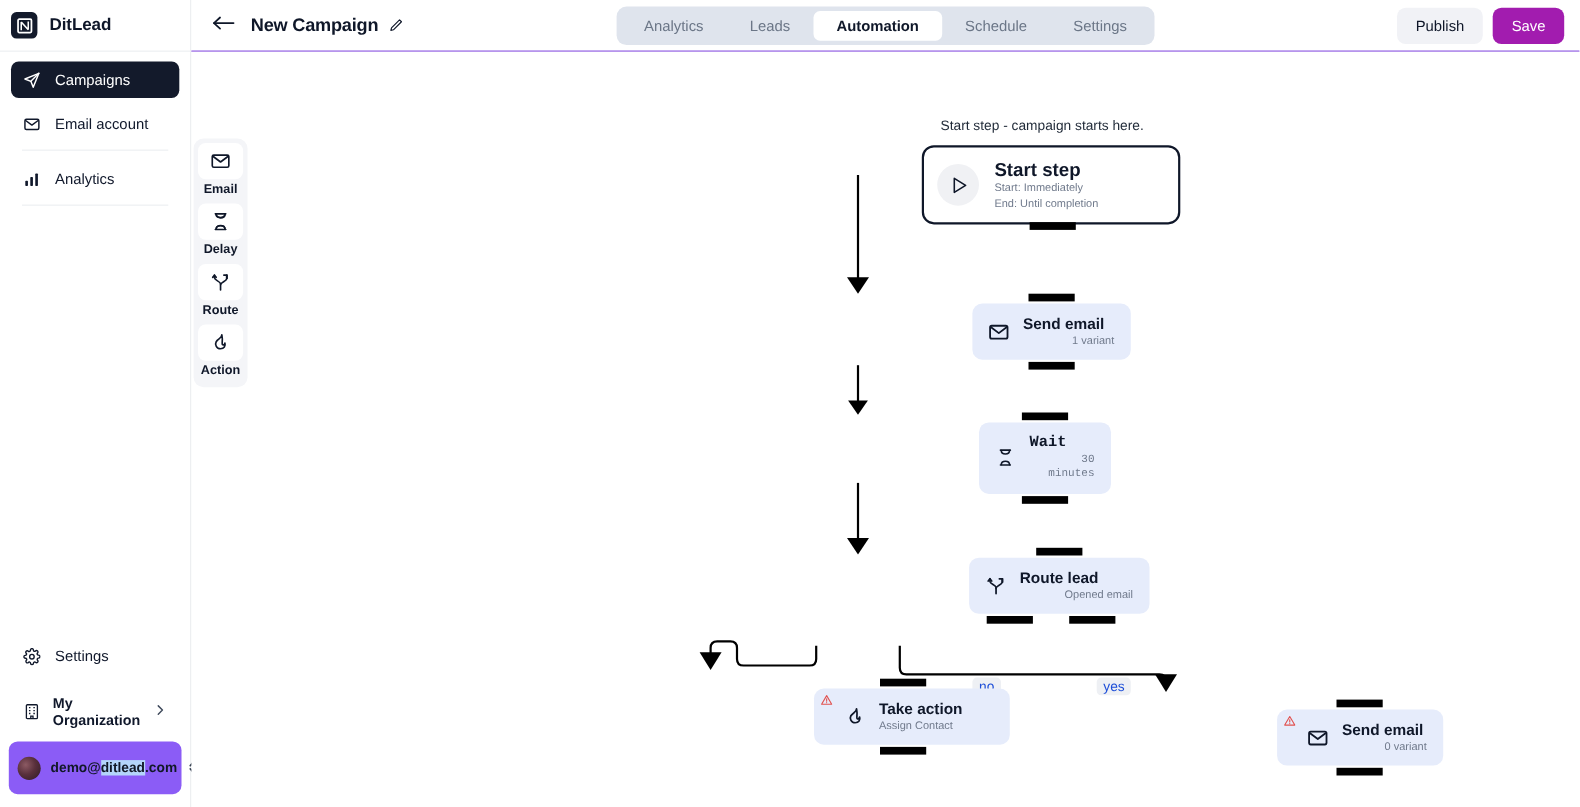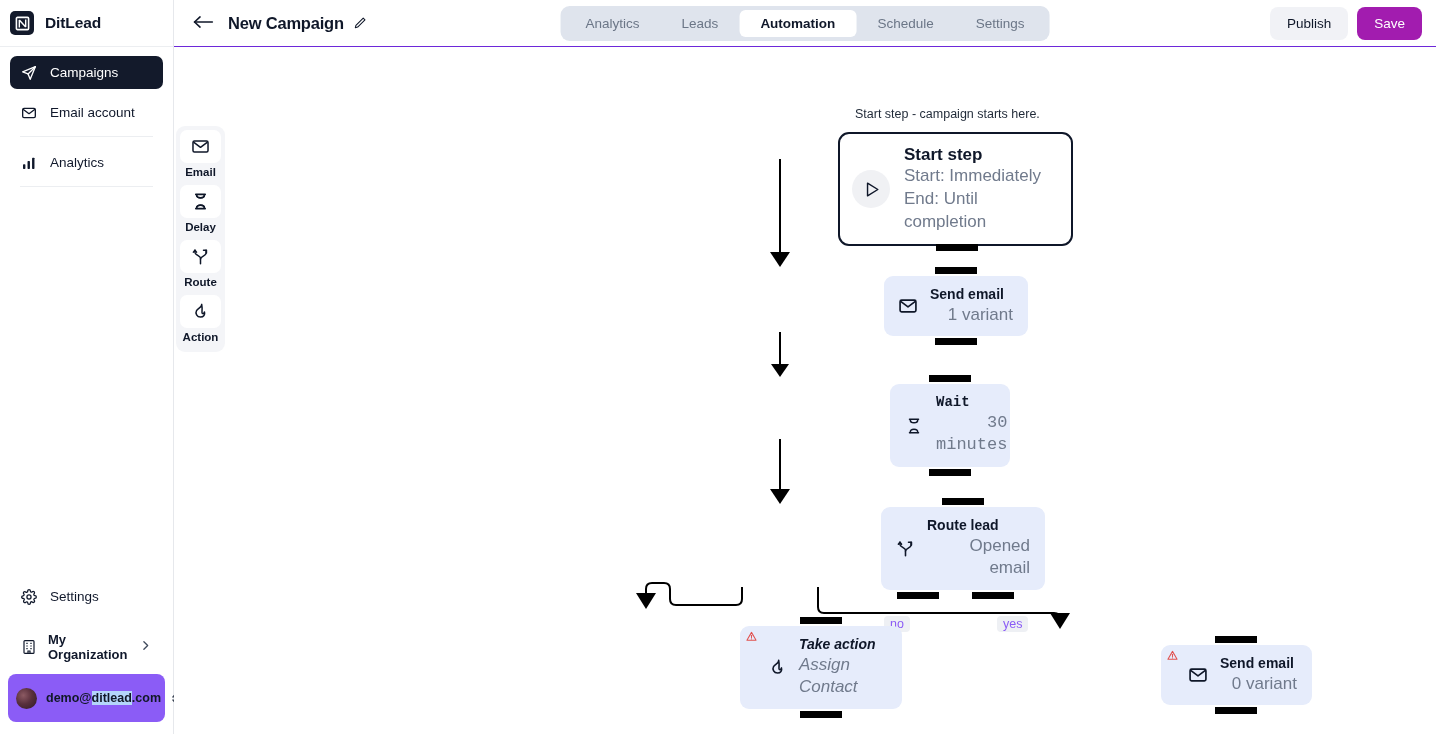--- a/index.html
+++ b/index.html
@@ -130,34 +130,34 @@
     background: #ffffff; border: 2px solid #0f1729; border-radius: 11px;
     padding: 10px 18px 10px 12px; gap: 14px;
   }
   .node-ico { width: 22px; height: 22px; display: flex; align-items: center; justify-content: center; flex: 0 0 22px; }
   .node-ico.circle {
     width: 38px; height: 38px; border-radius: 50%; background: #f0f1f4; flex: 0 0 38px;
   }
   .node-text { display: flex; flex-direction: column; }
   .node-title { font-size: 14px; font-weight: 700; color: #0f1729; line-height: 1.25; }
   .node-title.big { font-size: 17px; }
-  .node-sub { font-size: 17px; color: #707a8c; line-height: 1.35; text-align: right; }
+  .node-sub { font-size: 10px; color: #707a8c; line-height: 1.35; text-align: right; }
   .node-sub.left { text-align: left; }
   .warn-badge { position: absolute; left: 6px; top: 5px; line-height: 0; }
 
   .handle { position: absolute; left: 50%; transform: translateX(-50%); width: 42px; height: 7px; background: #000; }
   .handle.top { top: -9px; }
   .handle.bottom { bottom: -9px; }
   .handle.start-bottom { bottom: -7px; }
 
   .caption {
     position: absolute; font-size: 12.5px; color: #1f2937; white-space: nowrap;
   }
   .edge-label {
-    position: absolute; font-size: 12.5px; color: #8b5cf6;
+    position: absolute; font-size: 12.5px; color: #1d4ed8;
     background: #eef0f4; border-radius: 4px; padding: 1px 6px; white-space: nowrap; text-align: center;
   }
 </style>
 </head>
 <body>
 
 <div class="app">
 
   <aside class="sidebar">
 
@@ -421,21 +421,21 @@
           </div>
           <div class="handle top"></div>
           <div class="handle" style="left:37px; bottom:-9px;"></div>
           <div class="handle" style="left:112px; bottom:-9px;"></div>
         </div>
       </div>
 
       <div class="edge-label" style="left:710px; top:569px;">no</div>
       <div class="edge-label" style="left:823px; top:569px;">yes</div>
 
-      <div class="node" style="left:566px; top:579px; width:162px;font-style:italic;">
+      <div class="node" style="left:566px; top:579px; width:178px;">
         <div class="node-box" style="padding-left:26px;">
           <span class="warn-badge">
             <svg width="11" height="11" viewBox="0 0 24 24" fill="none" stroke="#e1514f" stroke-width="2.2" stroke-linecap="round" stroke-linejoin="round">
               <path d="M12 3 L22 20 H2 Z"></path>
                 <path d="M12 9.5 v4.5"></path>
                 <path d="M12 17 v.2"></path>
             </svg>
           </span>
           <div class="node-ico">
             <svg width="19" height="19" viewBox="0 0 24 24" fill="none" stroke="#0f1729" stroke-width="2" stroke-linecap="round" stroke-linejoin="round">

